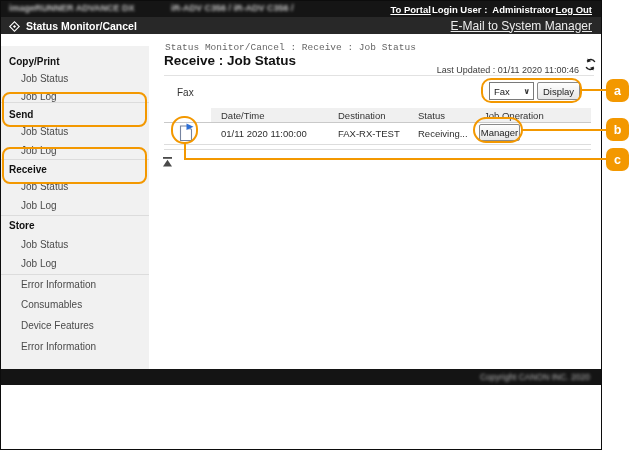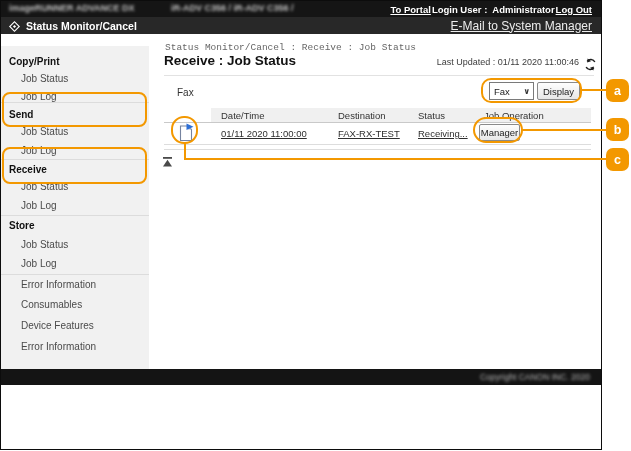--- a/index.html
+++ b/index.html
@@ -28,35 +28,35 @@
   .sidebar { position:absolute; left:0; top:33px; width:148px; height:335px; background:#f1f1f1;margin-top:12px; }
   .sb { position:absolute; width:148px; height:16px; display:flex; align-items:center; font-size:10px; white-space:nowrap; }
   .sb-head { left:0; padding-left:8px; font-weight:bold; color:#111; }
   .sb-item { left:0; padding-left:20px; color:#4a4a4a; cursor:pointer; }
   .sb-div { position:absolute; left:0; width:148px; height:1px; background:#dcdcdc; }
 
   
   .main { position:absolute; left:148px; top:33px; width:452px; height:335px; background:#fff; }
   .breadcrumb { position:absolute; left:164px; top:41px; font-size:9.5px; color:#666;font-family:Liberation Mono, monospace; }
   .page-title { position:absolute; left:163px; top:52px; font-size:13.5px; font-weight:bold; color:#121212; }
-  .updated-row { position:absolute; left:300px; top:56px; width:296px; display:flex; justify-content:flex-end; align-items:flex-start; gap:5px; }
+  .updated-row { position:absolute; left:300px; top:56px; width:296px; display:flex; justify-content:flex-end; align-items:flex-end; gap:5px; }
   .updated-txt { font-size:9px; color:#3c3c3c; white-space:nowrap; }
   .title-rule { position:absolute; left:163px; top:74px; width:430px; height:1px; background:#e2e2e2; }
 
   .fax-label { position:absolute; left:176px; top:86px; font-size:10px; color:#333; }
   .select-box { position:absolute; left:488px; top:81px; width:45px; height:18px; border:1px solid #7a7a7a; background:#fff; font-size:9.5px; color:#222; display:flex; align-items:center; padding-left:4px; cursor:pointer; }
   .select-chevron { position:absolute; right:3px; top:4px; font-size:8px; font-weight:bold; color:#333; }
   .btn { border:1px solid #8a8a8a; border-radius:2px; background:linear-gradient(#fefefe,#e7e7e7); font-size:9.5px; color:#222; display:flex; align-items:center; justify-content:center; cursor:pointer; }
   .display-btn { position:absolute; left:536px; top:81px; width:43px; height:18px; }
 
   
   .thead-bg { position:absolute; left:210px; top:107px; width:380px; height:14px; background:#f0f0f0; }
   .th { position:absolute; top:109px; font-size:9.5px; color:#333; white-space:nowrap; }
   .th-border { position:absolute; left:163px; top:121px; width:427px; height:1px; background:#c9c9c9; }
-  .td { position:absolute; top:127px; font-size:9.5px; color:#2e2e2e; white-space:nowrap;text-decoration:underline; }
+  .td { position:absolute; top:127px; font-size:9.5px; color:#2e2e2e; white-space:nowrap; }
   .row-border { position:absolute; left:163px; top:143px; width:427px; height:1px; background:#ddd; }
   .tbl-border { position:absolute; left:163px; top:148px; width:427px; height:1px; background:#ddd; }
   .doc-icon { position:absolute; left:177px; top:122px; }
   .cancel-btn { position:absolute; left:478px; top:123px; width:41px; height:17px; }
   .totop { position:absolute; left:161px; top:152px; cursor:pointer; }
 
   
   .footer { position:absolute; left:0; top:368px; width:600px; height:16px; background:#141414; }
   .copyright { position:absolute; right:11px; top:3px; color:#d8d8d8; font-size:8.5px; white-space:nowrap; }
 

